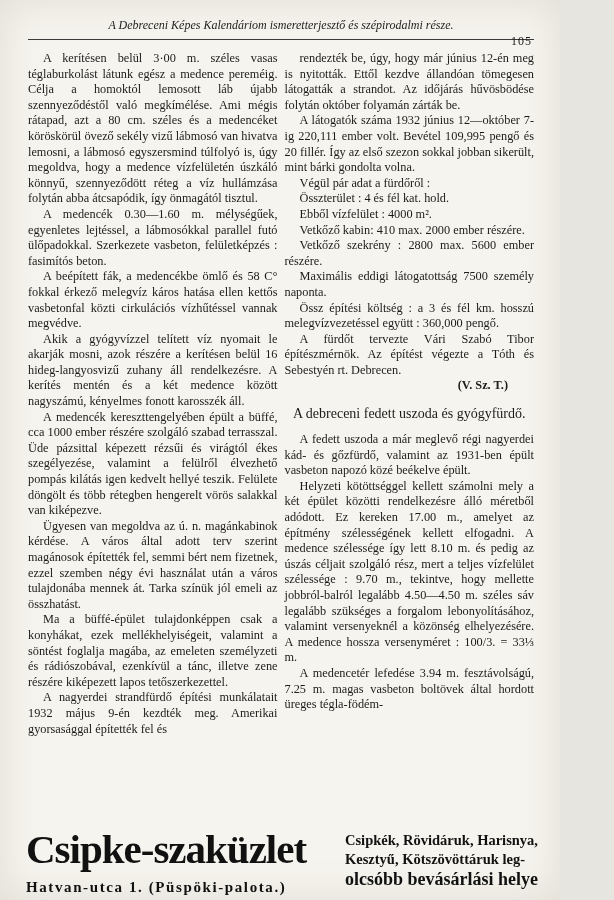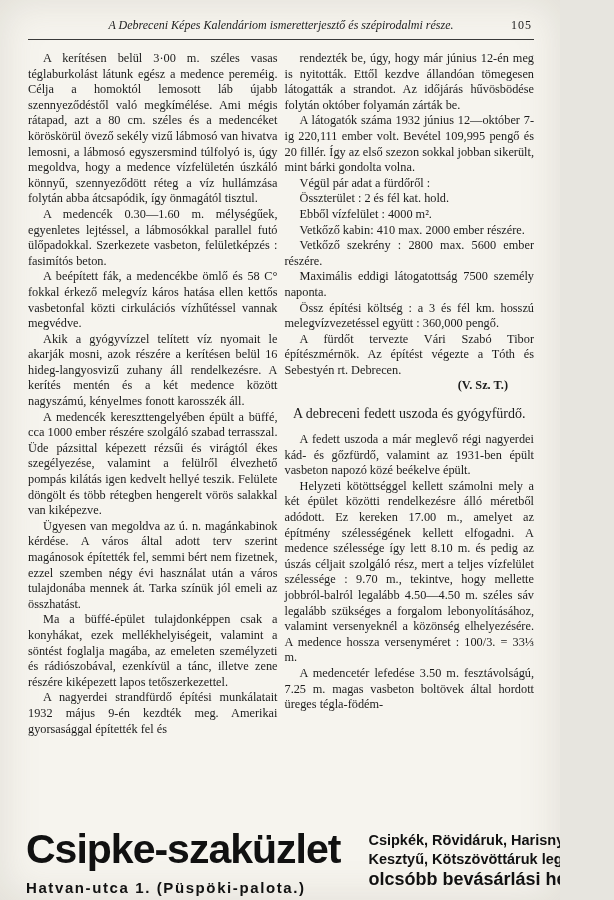--- a/index.html
+++ b/index.html
@@ -5,36 +5,36 @@
   html, body { margin: 0; padding: 0; }
   body { width: 614px; height: 900px; background: #e7e5df; font-family: "Liberation Serif", serif; }
   .page {
     position: relative; width: 560px; height: 900px;
     background: #f6f4ee; color: #1b1b1b; overflow: hidden;
     box-shadow: inset 0 0 40px rgba(120,115,100,0.18);
   }
   .inner { padding: 18px 26px 0 28px; }
 
   .running-head { position: relative; height: 16px; font-size: 12px; font-style: italic; text-align: center; color: #222; }
-  .running-head .page-num { position: absolute; right: 2px; top: 0; font-style: normal; letter-spacing: 1px; }
+  .running-head .page-num { position: absolute; right: 2px; top: 16px; font-style: normal; letter-spacing: 1px; }
   .head-rule { height: 0; border-top: 1.2px solid #3a3a3a; margin-top: 5px; }
 
   .columns {
     display: flex; gap: 7px; margin-top: 11px; height: 782px; overflow: hidden;
     text-align: justify; font-size: 12.3px; line-height: 15.6px;
   }
   .col { flex: 1; min-width: 0; hyphens: auto; overflow-wrap: break-word; }
   .col p { margin: 0; text-indent: 15px; }
   .byline { text-align: right; font-weight: bold; padding-right: 26px; text-indent: 0 !important; }
   .section-heading { font-weight: normal; font-size: 14px; line-height: 18px; text-align: center; margin: 11px 6px 9px; }
 
   .ad {
     position: absolute; left: 26px; right: 22px; bottom: 4px;
     display: flex; justify-content: space-between; align-items: flex-start;
-    font-family: Liberation Sans, sans-serif; color: #111;
+    font-family: Liberation Serif, serif; color: #111;
   }
   .ad-title { font-weight: bold; font-size: 41px; line-height: 42px; letter-spacing: -1px; white-space: nowrap; }
   .ad-address { font-weight: bold; font-size: 15px; letter-spacing: 1.6px; margin-top: 9px; white-space: nowrap; }
   .ad-right { font-weight: bold; padding-top: 3px; margin-left: 28px; }
   .ad-right .ad-line { font-size: 14.5px; line-height: 18.5px; white-space: nowrap; }
   .ad-right .ad-line-big { font-size: 18px; line-height: 22px; white-space: nowrap; }
 </style>
 </head>
 <body>
 
@@ -56,32 +56,32 @@
         <p>A medencék kereszttengelyében épült a büffé, cca 1000 ember részére szolgáló szabad terrasszal. Üde pázsittal képezett rézsűi és virágtól ékes szegélyezése, valamint a felülről élvezhető pompás kilátás igen kedvelt hellyé teszik. Felülete döngölt és több rétegben hengerelt vörös salakkal van kiképezve.</p>
         <p>Ügyesen van megoldva az ú. n. magánkabinok kérdése. A város által adott terv szerint magánosok építették fel, semmi bért nem fizetnek, ezzel szemben négy évi használat után a város tulajdonába mennek át. Tarka színük jól emeli az összhatást.</p>
         <p>Ma a büffé-épület tulajdonképpen csak a konyhákat, ezek mellékhelyiségeit, valamint a söntést foglalja magába, az emeleten személyzeti és rádiószobával, ezenkívül a tánc, illetve zene részére kiképezett lapos tetőszerkezettel.</p>
         <p>A nagyerdei strandfürdő építési munkálatait 1932 május 9-én kezdték meg. Amerikai gyorsasággal építették fel és</p>
       </div>
 
       <div class="col">
         <p>rendezték be, úgy, hogy már június 12-én meg is nyitották. Ettől kezdve állandóan tömegesen látogatták a strandot. Az időjárás hűvösbödése folytán október folyamán zárták be.</p>
         <p>A látogatók száma 1932 június 12—október 7-ig 220,111 ember volt. Bevétel 109,995 pengő és 20 fillér. Így az első szezon sokkal jobban sikerült, mint bárki gondolta volna.</p>
         <p>Végül pár adat a fürdőről :</p>
-        <p>Összterület : 2 és fél kat. hold.</p>
+        <p>Összterület : 4 és fél kat. hold.</p>
         <p>Ebből vízfelület : 4000 m².</p>
         <p>Vetkőző kabin: 410 max. 2000 ember részére.</p>
         <p>Vetkőző szekrény : 2800 max. 5600 ember részére.</p>
         <p>Maximális eddigi látogatottság 7500 személy naponta.</p>
         <p>Össz építési költség : a 3 és fél km. hosszú melegvízvezetéssel együtt : 360,000 pengő.</p>
         <p>A fürdőt tervezte Vári Szabó Tibor építészmérnök. Az építést végezte a Tóth és Sebestyén rt. Debrecen.</p>
         <p class="byline">(V. Sz. T.)</p>
         <div class="section-heading">A debreceni fedett uszoda és gyógyfürdő.</div>
         <p>A fedett uszoda a már meglevő régi nagyerdei kád- és gőzfürdő, valamint az 1931-ben épült vasbeton napozó közé beékelve épült.</p>
         <p>Helyzeti kötöttséggel kellett számolni mely a két épület közötti rendelkezésre álló méretből adódott. Ez kereken 17.00 m., amelyet az építmény szélességének kellett elfogadni. A medence szélessége így lett 8.10 m. és pedig az úszás céljait szolgáló rész, mert a teljes vízfelület szélessége : 9.70 m., tekintve, hogy mellette jobbról-balról legalább 4.50—4.50 m. széles sáv legalább szükséges a forgalom lebonyolításához, valamint versenyeknél a közönség elhelyezésére. A medence hossza versenyméret : 100/3. = 33⅓ m.</p>
-        <p>A medencetér lefedése 3.50 m. fesztávolságú, 7.25 m. magas vasbeton boltövek által hordott üreges tégla-födém-</p>
+        <p>A medencetér lefedése 3.94 m. fesztávolságú, 7.25 m. magas vasbeton boltövek által hordott üreges tégla-födém-</p>
       </div>
     </div>
   </div>
 
   <div class="ad">
     <div class="ad-left">
       <div class="ad-title">Csipke-szaküzlet</div>
       <div class="ad-address">Hatvan-utca 1. (Püspöki-palota.)</div>
     </div>
     <div class="ad-right">

